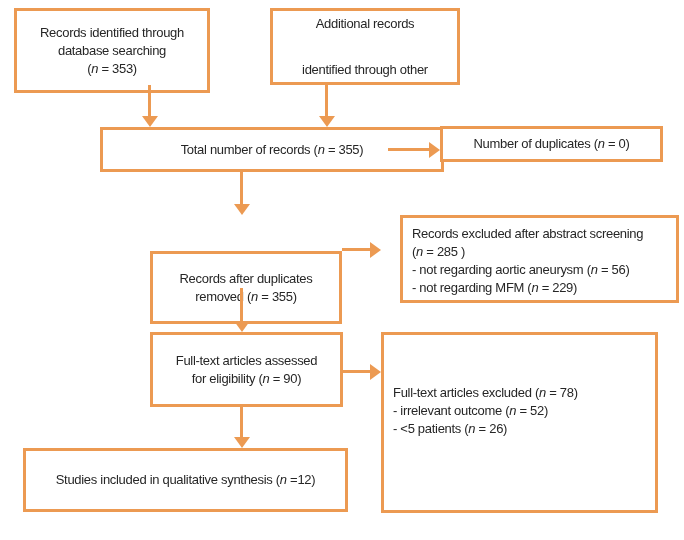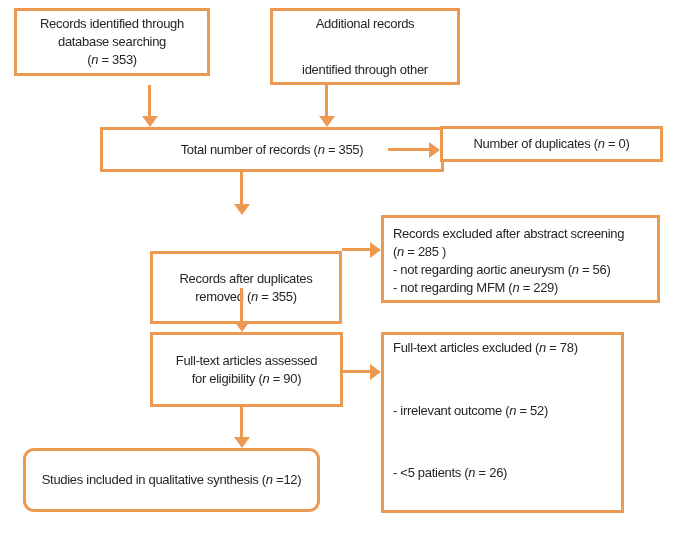--- a/index.html
+++ b/index.html
@@ -30,33 +30,34 @@
   }
   .box .line { white-space: nowrap; }
   .box.align-left {
     align-items: flex-start;
     text-align: left;
     padding-left: 9px;
   }
   .box.top-aligned {
     justify-content: flex-start;
     padding-top: 7px;
+    margin-left: 19px;
   }
   .box.lift-up { padding-bottom: 28px; }
 
   
-  #box-records-identified { left: 14px;  top: 8px;   width: 196px; height: 68px; }
+  #box-records-identified { left: 14px;  top: 8px;   width: 196px; height: 85px; }
   #box-additional-records { left: 270px; top: 8px;   width: 190px; height: 77px; gap: 28px; }
   #box-total-records      { left: 100px; top: 127px; width: 344px; height: 45px; }
   #box-duplicates         { left: 440px; top: 126px; width: 223px; height: 36px; }
   #box-after-duplicates   { left: 150px; top: 215px; width: 192px; height: 73px; margin-top: 36px; }
   #box-excluded-abstract  { left: 381px; top: 215px; width: 279px; height: 88px; }
   #box-fulltext-assessed  { left: 150px; top: 332px; width: 193px; height: 75px; }
-  #box-fulltext-excluded  { left: 381px; top: 332px; width: 243px; height: 181px; justify-content: space-between; }
-  #box-studies-included   { left: 23px;  top: 448px; width: 297px; height: 64px; border-radius: 11px; }
+  #box-fulltext-excluded  { left: 381px; top: 332px; width: 277px; height: 181px; }
+  #box-studies-included   { left: 23px;  top: 448px; width: 325px; height: 64px; }
 
   
   .arrow-v { position: absolute; width: 3px; background: var(--accent); }
   .arrow-v::after {
     content: ""; position: absolute; top: 100%; left: -6.5px;
     border-left: 8px solid transparent; border-right: 8px solid transparent;
     border-top: 11px solid var(--accent);
   }
   .arrow-h { position: absolute; height: 3px; background: var(--accent); }
   .arrow-h::after {

